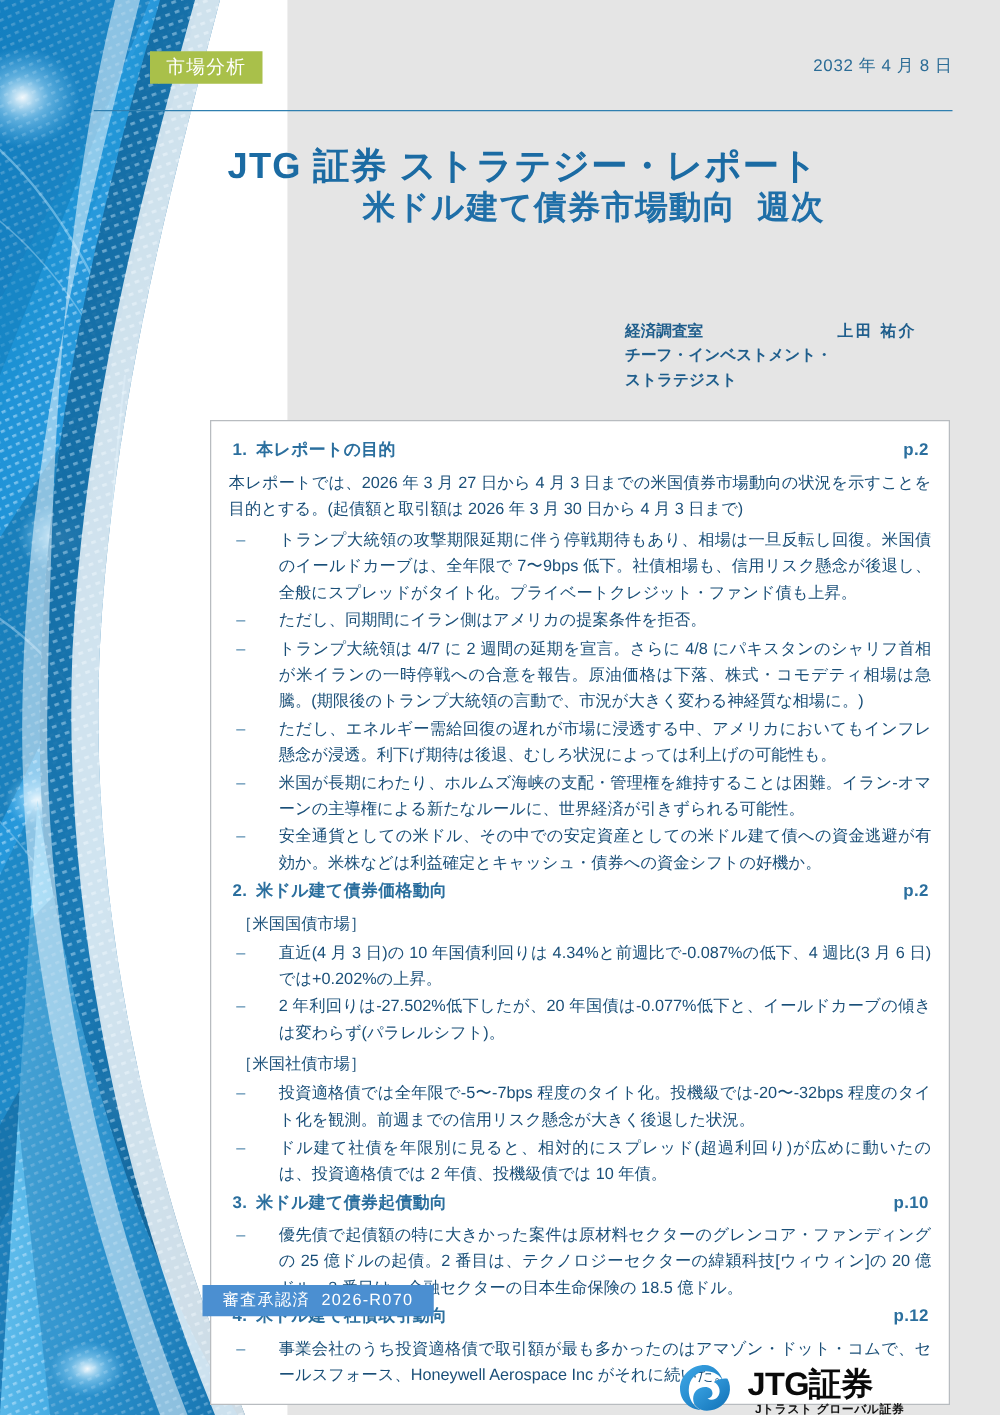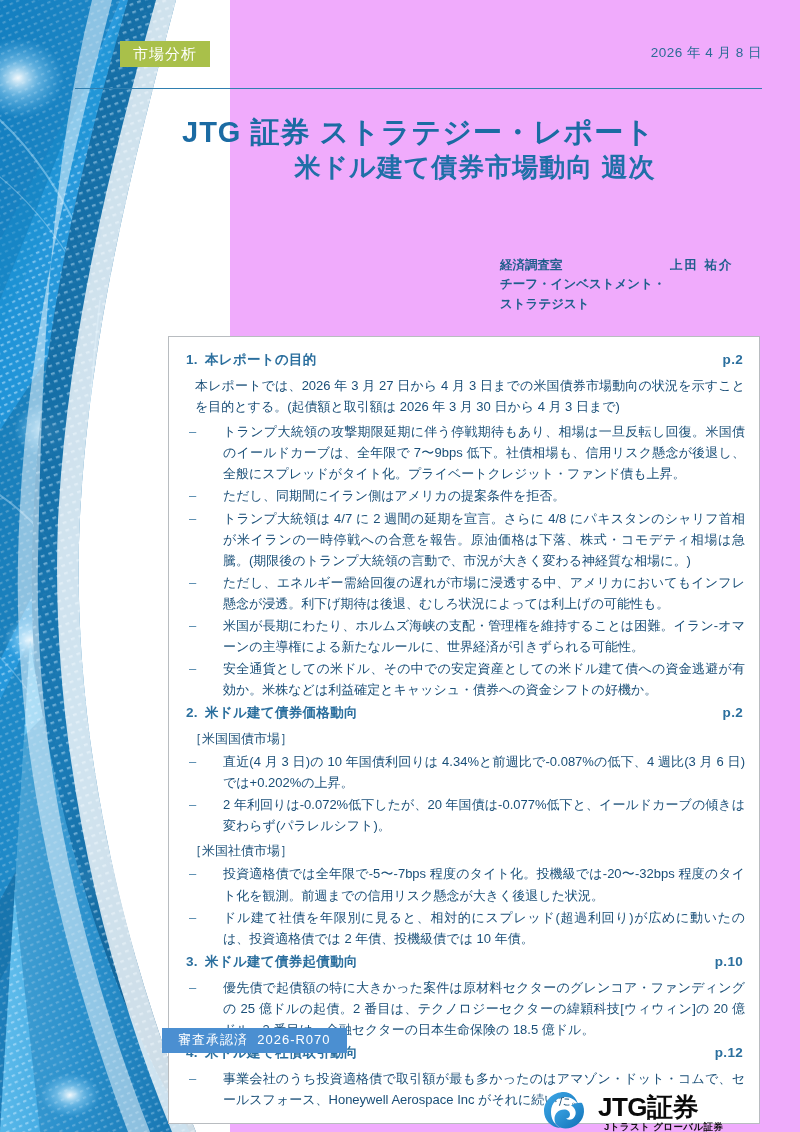--- a/index.html
+++ b/index.html
@@ -8,21 +8,21 @@
     background: #ffffff;
   }
   body {
     font-family: "Liberation Sans", "DejaVu Sans", sans-serif;
   }
   #page {
     position: relative;
     width: 800px;
     height: 1132px;
     overflow: hidden;
-    background: #f0abfc;
+    background: #e5e5e5;
   }
 
   
   .deco-layer {
     position: absolute;
     top: 0;
     left: 0;
     width: 230px;
     height: 1132px;
     overflow: hidden;
@@ -86,20 +86,21 @@
     width: 590px;
     text-align: center;
   }
   .title-line1 {
     font-size: 26px;
     font-weight: bold;
     color: #1f6fa8;
     letter-spacing: 1px;
     line-height: 1.38;
     white-space: nowrap;
+    font-family: Liberation Mono, monospace;
   }
   .title-line2 {
     font-size: 26px;
     font-weight: bold;
     color: #1f6fa8;
     letter-spacing: 1px;
     line-height: 1.38;
     white-space: nowrap;
   }
 
@@ -158,21 +159,21 @@
   .sec-page {
     position: absolute;
     right: 2px;
     top: 0;
     font-weight: bold;
   }
   .para {
     color: #1a4f78;
     font-size: 13px;
     line-height: 1.62;
-    margin: 2px 0 4px 12px;
+    margin: 2px 0 4px 0;
     text-align: justify;
     text-justify: inter-ideograph;
   }
   .subhead {
     color: #1a4f78;
     font-size: 13px;
     line-height: 1.62;
     margin: 4px 0 2px 0;
     padding-left: 6px;
   }
@@ -331,21 +332,21 @@
 
       <path d="M58,520 C50,718 92,938 172,1132 L196,1132 C116,936 70,716 80,516 C90,326 136,152 176,0 L156,0 C112,158 68,330 58,520 Z" fill="#ffffff" opacity="0.78"></path>
       <path d="M38,560 C34,740 76,944 150,1132 L128,1132 C56,940 14,742 18,560 C22,350 70,168 112,0 L92,0 C50,170 42,352 38,560 Z" fill="#eaf6fe" opacity="0.55"></path>
 
       <path d="M176,0 L230,0 L230,1132 L196,1132 C116,936 70,716 80,516 C90,326 136,152 176,0 Z" fill="#ffffff"></path>
     </svg>
   </div>
 
   <div class="header">
     <div class="badge-category">市場分析</div>
-    <div class="header-date">2026 年 4 月 8 日</div>
+    <div class="header-date">2032 年 4 月 8 日</div>
     <div class="header-title">JTG 証券  ストラテジー・レポート</div>
   </div>
   <div class="header-rule"></div>
 
   <div class="title-block">
     <div class="title-line1">米ドル建て債券市場動向  週次</div>
   </div>
 
   <div class="author-block">
     <span class="author-row">
@@ -371,21 +372,21 @@
     <div class="bullet"><span class="dash">–</span><span>米国が長期にわたり、ホルムズ海峡の支配・管理権を維持することは困難。イラン-オマーンの主導権による新たなルールに、世界経済が引きずられる可能性。</span></div>
     <div class="bullet"><span class="dash">–</span><span>安全通貨としての米ドル、その中での安定資産としての米ドル建て債への資金逃避が有効か。米株などは利益確定とキャッシュ・債券への資金シフトの好機か。</span></div>
 
     <div class="sec-head">
       <span class="sec-num">2.</span>
       <span>米ドル建て債券価格動向</span>
       <span class="sec-page">p.2</span>
     </div>
     <div class="subhead">［米国国債市場］</div>
     <div class="bullet"><span class="dash">–</span><span>直近(4 月 3 日)の 10 年国債利回りは 4.34%と前週比で-0.087%の低下、4 週比(3 月 6 日)では+0.202%の上昇。</span></div>
-    <div class="bullet"><span class="dash">–</span><span>2 年利回りは-0.072%低下したが、20 年国債は-0.077%低下と、イールドカーブの傾きは変わらず(パラレルシフト)。</span></div>
+    <div class="bullet"><span class="dash">–</span><span>2 年利回りは-27.502%低下したが、20 年国債は-0.077%低下と、イールドカーブの傾きは変わらず(パラレルシフト)。</span></div>
     <div class="subhead">［米国社債市場］</div>
     <div class="bullet"><span class="dash">–</span><span>投資適格債では全年限で-5〜-7bps 程度のタイト化。投機級では-20〜-32bps 程度のタイト化を観測。前週までの信用リスク懸念が大きく後退した状況。</span></div>
     <div class="bullet"><span class="dash">–</span><span>ドル建て社債を年限別に見ると、相対的にスプレッド(超過利回り)が広めに動いたのは、投資適格債では 2 年債、投機級債では 10 年債。</span></div>
 
     <div class="sec-head">
       <span class="sec-num">3.</span>
       <span>米ドル建て債券起債動向</span>
       <span class="sec-page">p.10</span>
     </div>
     <div class="bullet"><span class="dash">–</span><span>優先債で起債額の特に大きかった案件は原材料セクターのグレンコア・ファンディングの 25 億ドルの起債。2 番目は、テクノロジーセクターの緯穎科技[ウィウィン]の 20 億ドル。3 番目は、金融セクターの日本生命保険の 18.5 億ドル。</span></div>

